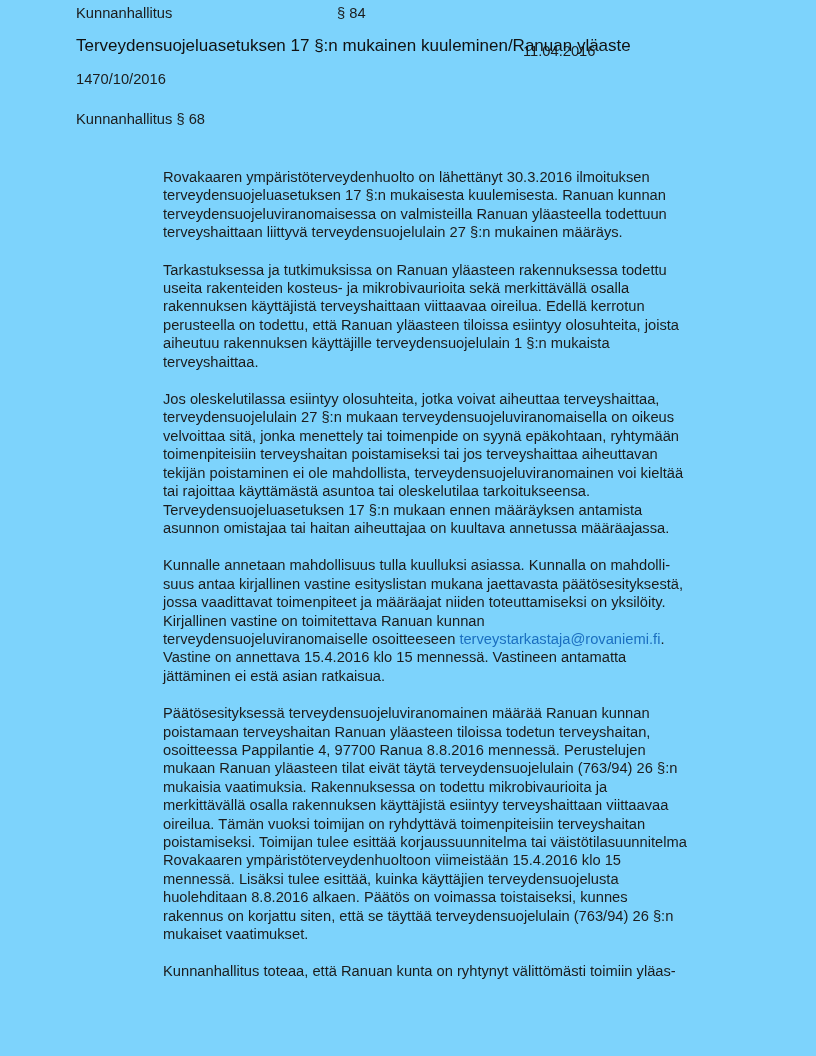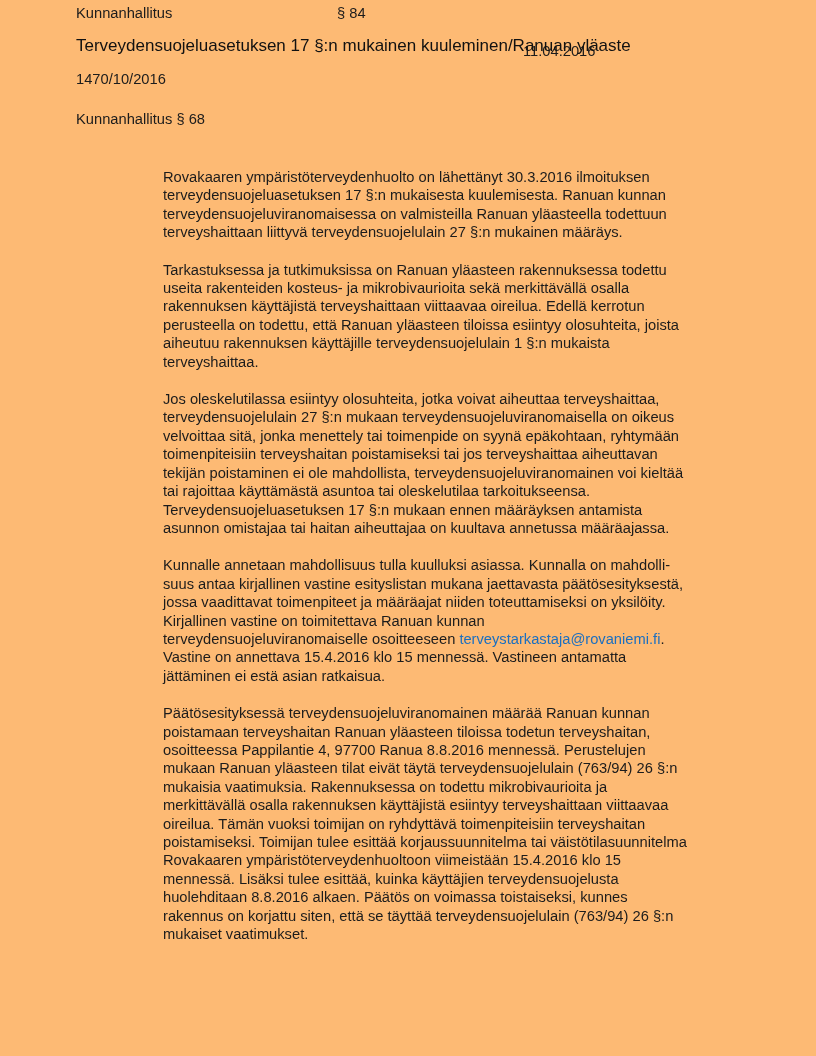--- a/index.html
+++ b/index.html
@@ -5,21 +5,21 @@
   html, body {
     margin: 0;
     padding: 0;
     background: #e8e8e8;
   }
   .page {
     position: relative;
     width: 816px;
     height: 1056px;
     margin: 0 auto;
-    background: #fdba74;
+    background: #7dd3fc;
     overflow: hidden;
     font-family: "Liberation Sans", sans-serif;
     color: var(--text-color, #1c1c1c);
     font-size: 14.7px;
     line-height: 18.4px;
   }
   .doc-header {
     position: absolute;
     top: 4px;
     left: 0;
@@ -119,15 +119,16 @@
 mukaan Ranuan yläasteen tilat eivät täytä terveydensuojelulain (763/94) 26 §:n
 mukaisia vaatimuksia. Rakennuksessa on todettu mikrobivaurioita ja
 merkittävällä osalla rakennuksen käyttäjistä esiintyy terveyshaittaan viittaavaa
 oireilua. Tämän vuoksi toimijan on ryhdyttävä toimenpiteisiin terveyshaitan
 poistamiseksi. Toimijan tulee esittää korjaussuunnitelma tai väistötilasuunnitelma
 Rovakaaren ympäristöterveydenhuoltoon viimeistään 15.4.2016 klo 15
 mennessä. Lisäksi tulee esittää, kuinka käyttäjien terveydensuojelusta
 huolehditaan 8.8.2016 alkaen. Päätös on voimassa toistaiseksi, kunnes
 rakennus on korjattu siten, että se täyttää terveydensuojelulain (763/94) 26 §:n
 mukaiset vaatimukset.</p>
+    <p>Kunnanhallitus toteaa, että Ranuan kunta on ryhtynyt välittömästi toimiin yläas-</p>
   </div>
 
 </div>
 
 </body></html>

